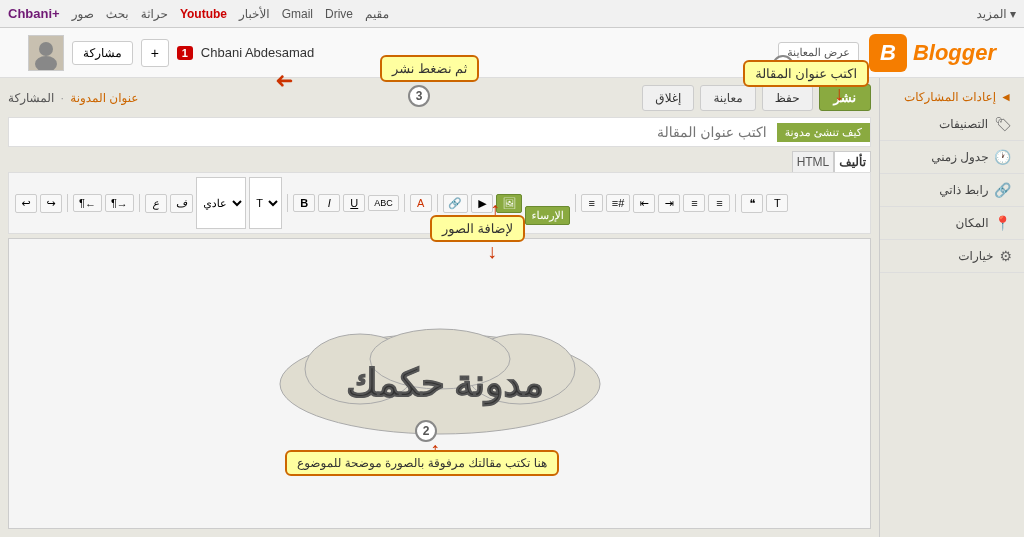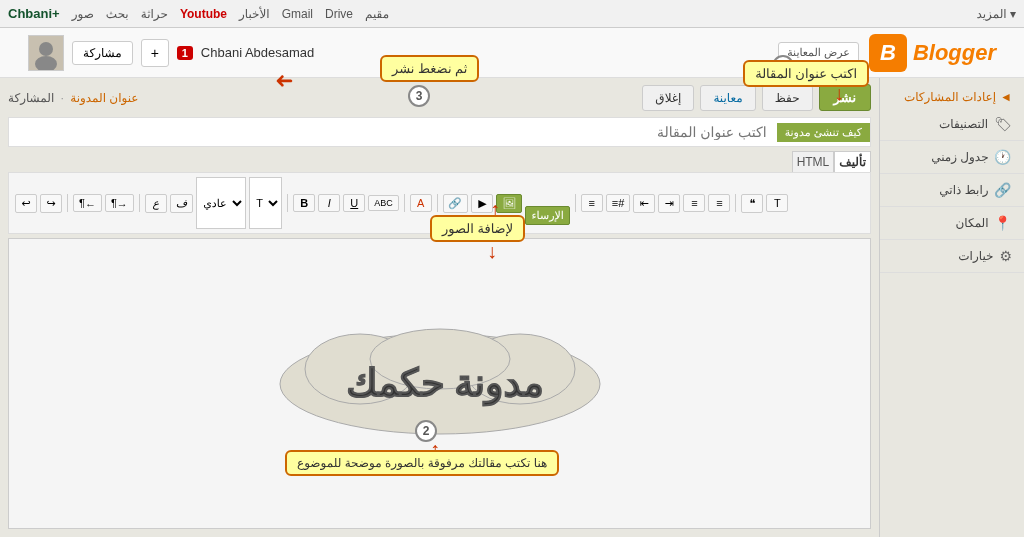--- a/index.html
+++ b/index.html
@@ -25,21 +25,21 @@
     }
     .top-nav-right {
       display: flex;
       align-items: center;
       gap: 14px;
       font-size: 12px;
       color: #444;
     }
     .top-nav-brand {
       font-weight: bold;
-      color: #14532d;
+      color: #701a75;
       font-size: 13px;
     }
     .top-nav-item { cursor: pointer; color: #555; }
     .youtube-link { color: #cc0000; font-weight: bold; }
 
     
     .blogger-header {
       background: #f9f9f9;
       border-bottom: 1px solid #ddd;
       height: 50px;
@@ -230,21 +230,21 @@
       background: #f0f0f0;
       color: #333;
       border: 1px solid #ccc;
       border-radius: 3px;
       padding: 5px 12px;
       font-size: 12px;
       cursor: pointer;
     }
     .btn-preview {
       background: #f0f0f0;
-      color: #0369a1;
+      color: #404040;
       border: 1px solid #ccc;
       border-radius: 3px;
       padding: 5px 12px;
       font-size: 12px;
       cursor: pointer;
     }
     .btn-close {
       background: #f0f0f0;
       color: #333;
       border: 1px solid #ccc;

